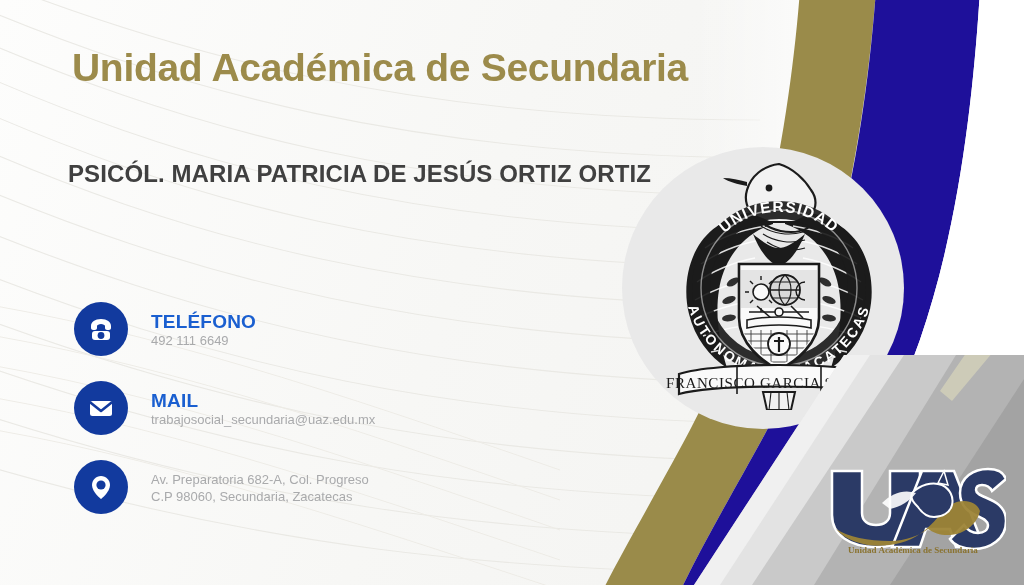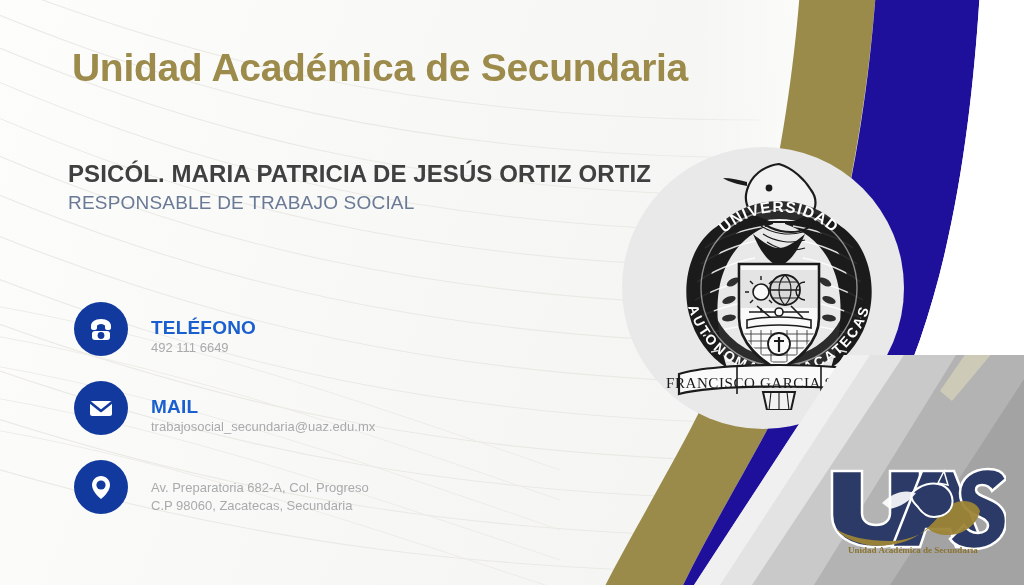--- a/index.html
+++ b/index.html
@@ -93,21 +93,21 @@
     font-size: 19px;
     letter-spacing: 0.2px;
     color: #6a7a96;
     white-space: nowrap;
   }
 
   
   .contact {
     position: absolute;
     display: flex;
-    align-items: flex-end;
+    align-items: center;
   }
   .contact-phone   { left: 74px; top: 302px; }
   .contact-mail    { left: 74px; top: 381px; }
   .contact-address { left: 74px; top: 460px; }
 
   .icon-circle {
     width: 54px;
     height: 54px;
     border-radius: 50%;
     background: #123a9e;
@@ -376,21 +376,20 @@
              C 130,54 122,58 114,58 C 108,58 102,54 98,48
              C 94,44 90,40 92,34 Z" fill="#2b3a66" stroke="#ffffff" stroke-width="2"></path>
     <path d="M118,24 L124,12 L128,26 Z" fill="#2b3a66" stroke="#ffffff" stroke-width="1.5"></path>
     <path d="M62,44 C 72,34 84,30 96,34 C 90,42 80,48 70,50 Z" fill="#ffffff" opacity="0.9"></path>
     <text x="93" y="94" text-anchor="middle" font-family="'Liberation Serif', serif" font-size="9" font-weight="bold" fill="#8a7330">Unidad Académica de Secundaria</text>
   </svg>
 
   <div class="title">Unidad Académica de Secundaria</div>
 
   <div class="person-name">PSICÓL. MARIA PATRICIA DE JESÚS ORTIZ ORTIZ</div>
-  <div class="person-role">RESPONSABLE DE TRABAJO SOCIAL</div>
 
   <div class="contact contact-phone">
     <div class="icon-circle">
       <svg width="32" height="32" viewBox="0 0 32 32">
         <path d="M6,13 C6,9 10,6 16,6 C22,6 26,9 26,13 L26,15 C26,16 25,17 24,17
                  L22,17 C21,17 20,16 20,15 L20,13 C20,12 18,11 16,11
                  C14,11 12,12 12,13 L12,15 C12,16 11,17 10,17 L8,17
                  C7,17 6,16 6,15 Z" fill="#ffffff"></path>
         <rect x="7" y="18" width="18" height="9" rx="3" fill="#ffffff"></rect>
         <circle cx="16" cy="22.5" r="3.4" fill="#123a9e"></circle>
@@ -418,17 +417,17 @@
   <div class="contact contact-address">
     <div class="icon-circle">
       <svg width="32" height="32" viewBox="0 0 32 32">
         <path d="M16,5 C11,5 7,9 7,14 C7,21 16,28 16,28 C16,28 25,21 25,14
                  C25,9 21,5 16,5 Z" fill="#ffffff"></path>
         <circle cx="16" cy="14" r="4.6" fill="#123a9e"></circle>
       </svg>
     </div>
     <div class="contact-text">
       <div class="contact-value">Av. Preparatoria 682-A, Col. Progreso</div>
-      <div class="contact-value">C.P 98060, Zacatecas, Secundaria</div>
+      <div class="contact-value">C.P 98060, Secundaria, Zacatecas</div>
     </div>
   </div>
 
 </div>
 
 </body></html>

